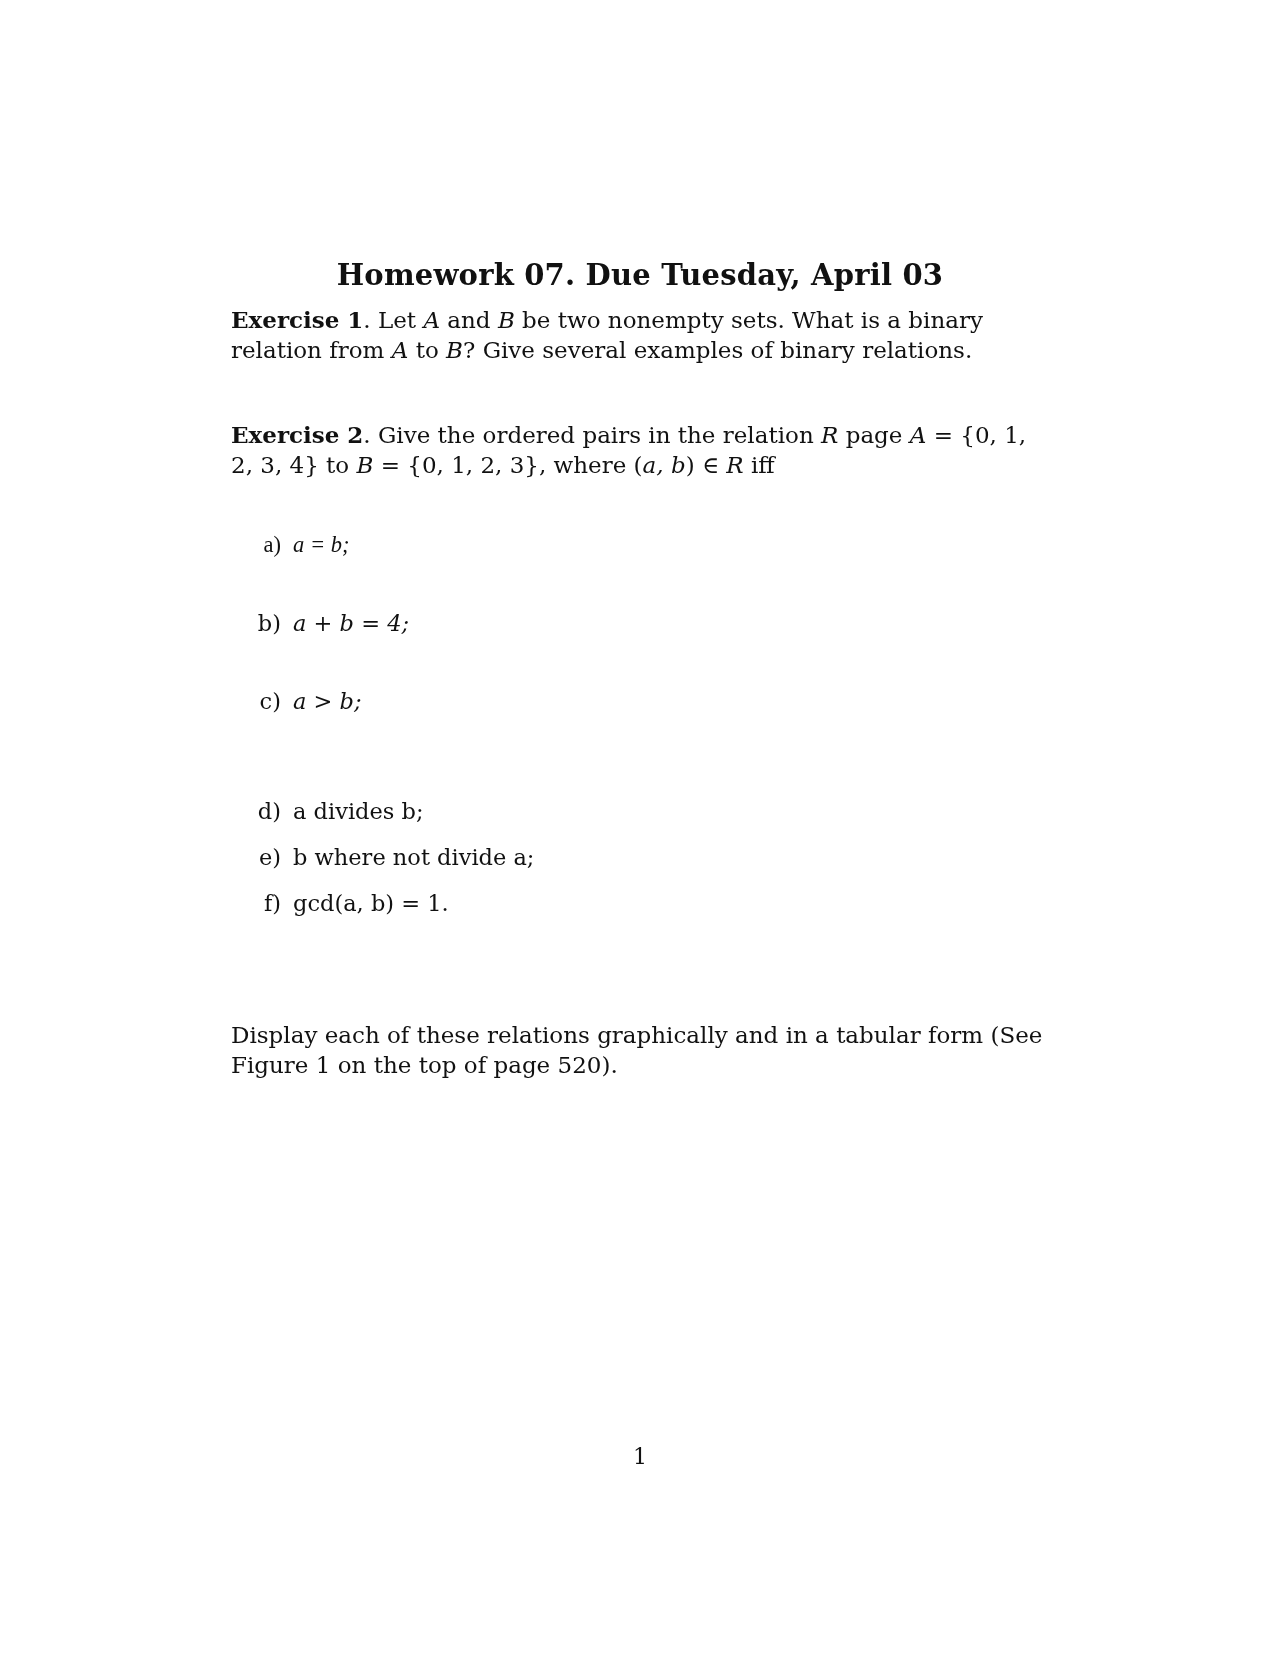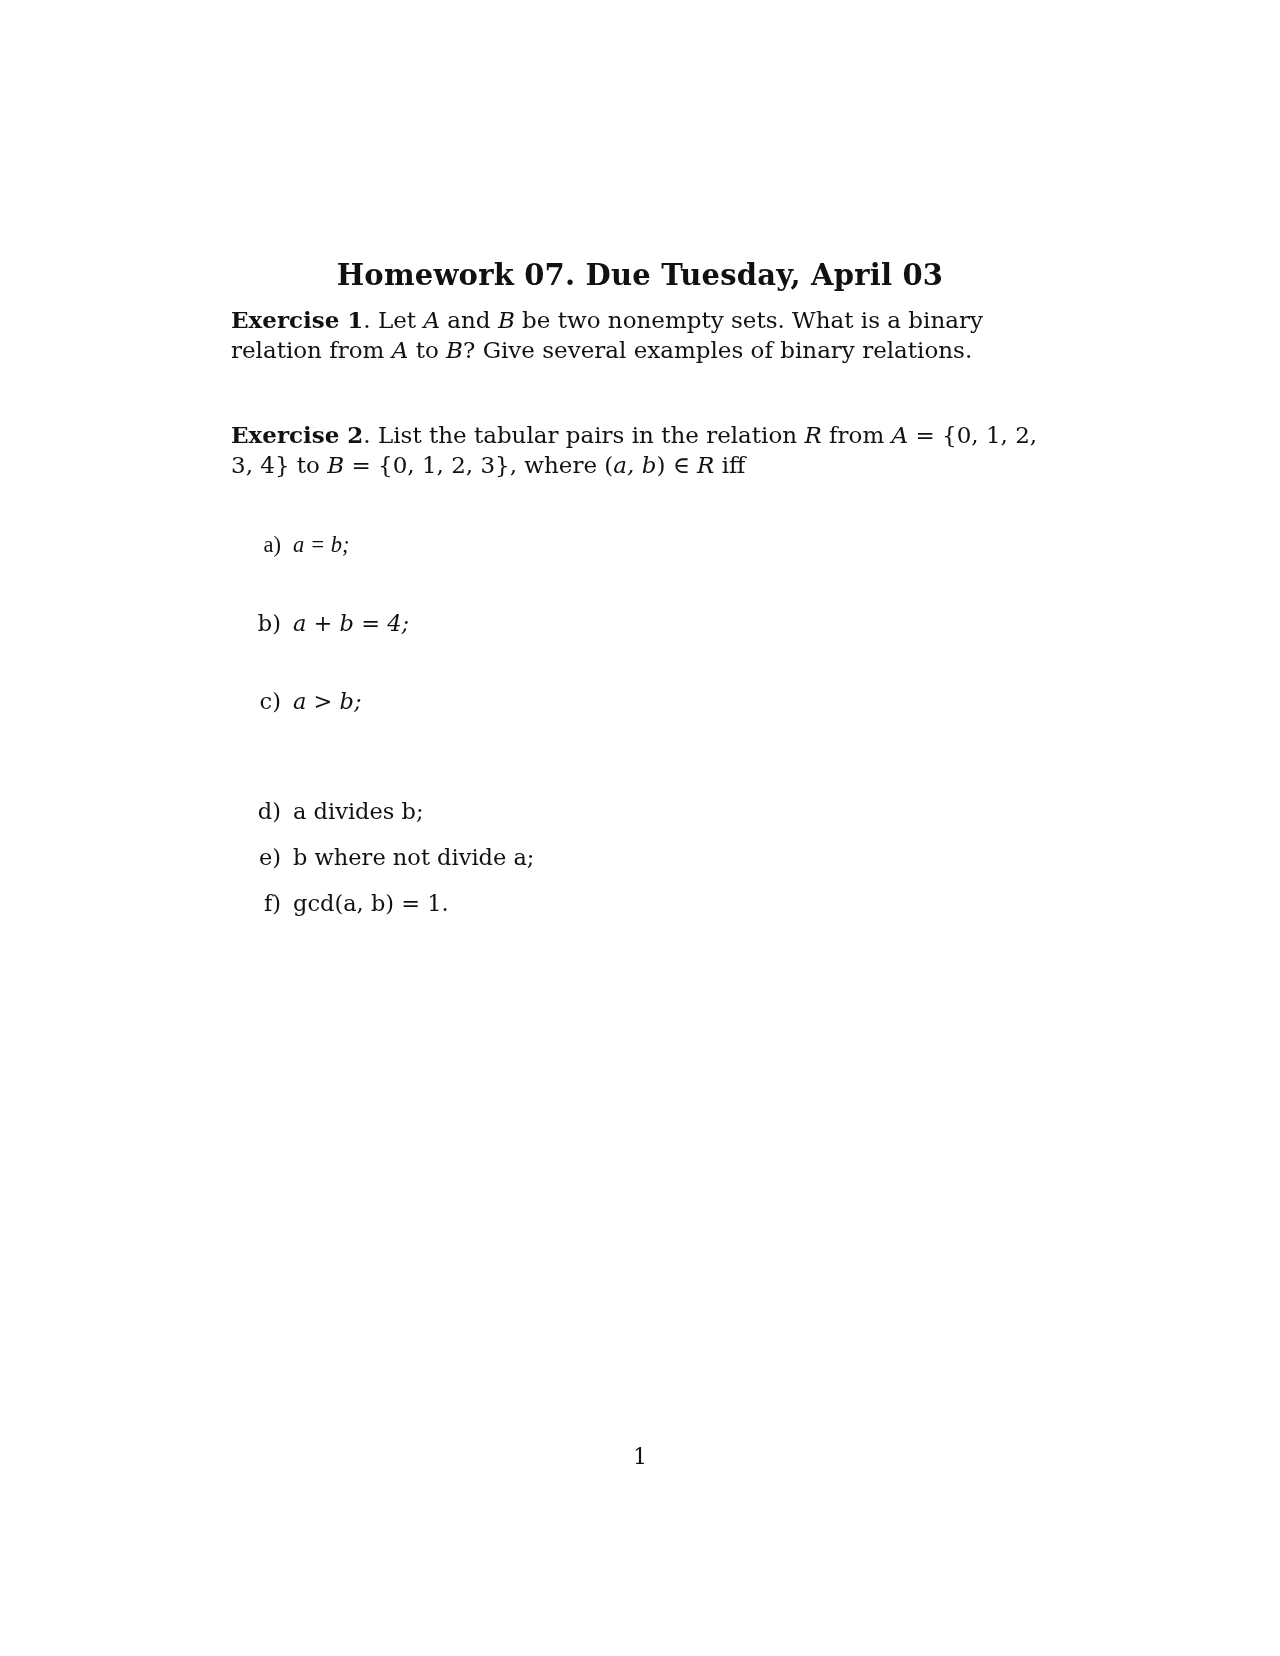--- a/index.html
+++ b/index.html
@@ -19,21 +19,21 @@
 <body>
 
 <div class="page">
   <div class="title">Homework 07. Due Tuesday, April 03</div>
 
   <div class="para" style="top:305px;">
     <b>Exercise 1</b><span>. Let </span><span class="m">A</span><span> and </span><span class="m">B</span><span> be two nonempty sets. What is a binary relation from </span><span class="m">A</span><span> to </span><span class="m">B</span><span>? Give several examples of binary relations.</span>
   </div>
 
   <div class="para" style="top:420px;">
-    <b>Exercise 2</b><span>. List the tabular pairs in the relation </span><span class="m">R</span><span> from </span><span class="m">A</span><span> = {0, 1, 2, 3, 4} to </span><span class="m">B</span><span> = {0, 1, 2, 3}, where (</span><span class="m">a, b</span><span>) ∈ </span><span class="m">R</span><span> iff</span>
+    <b>Exercise 2</b><span>. Give the ordered pairs in the relation </span><span class="m">R</span><span> page </span><span class="m">A</span><span> = {0, 1, 2, 3, 4} to </span><span class="m">B</span><span> = {0, 1, 2, 3}, where (</span><span class="m">a, b</span><span>) ∈ </span><span class="m">R</span><span> iff</span>
   </div>
 
   <div class="item" style="left:245px; top:530px;font-family:Liberation Serif, serif;">
     <span class="lbl">a)</span><span class="m">a = b;</span>
   </div>
   <div class="item" style="left:245px; top:608px;">
     <span class="lbl">b)</span><span class="m">a + b = 4;</span>
   </div>
   <div class="item" style="left:245px; top:686px;">
     <span class="lbl">c)</span><span class="m">a &gt; b;</span>
@@ -41,15 +41,16 @@
   <div class="item" style="left:245px; top:764px;margin-top:32px;">
     <span class="lbl">d)</span><span>a divides b;</span>
   </div>
   <div class="item" style="left:245px; top:842px;">
     <span class="lbl">e)</span><span>b where not divide a;</span>
   </div>
   <div class="item" style="left:245px; top:888px;">
     <span class="lbl">f)</span><span>gcd(a, b) = 1.</span>
   </div>
 
+  <div class="para" style="top:1020px;">Display each of these relations graphically and in a tabular form (See Figure 1 on the top of page 520).</div>
 
   <div class="pagenum">1</div>
 </div>
 
 </body></html>

